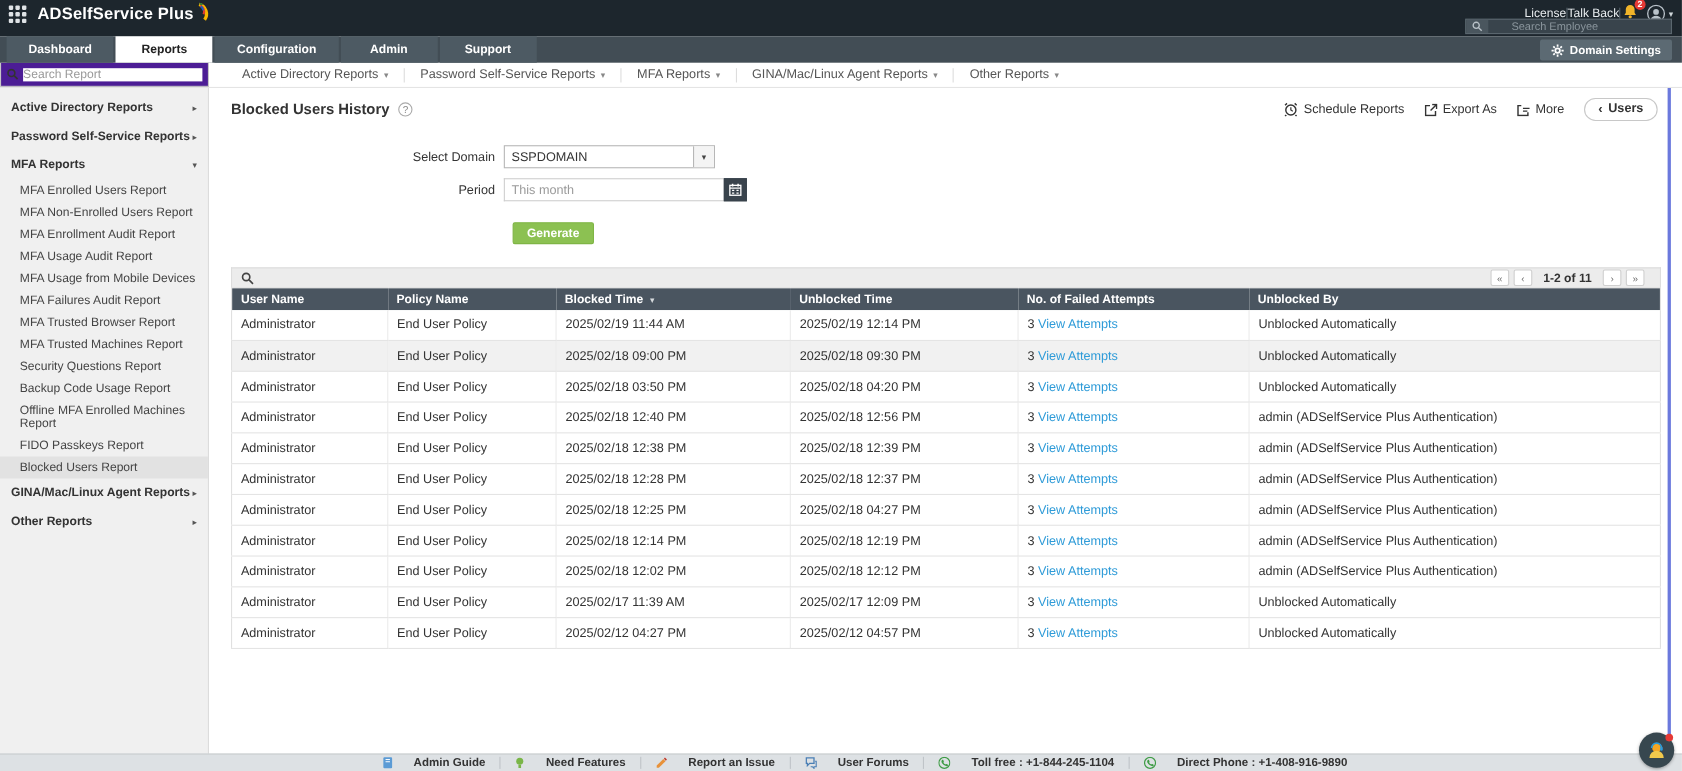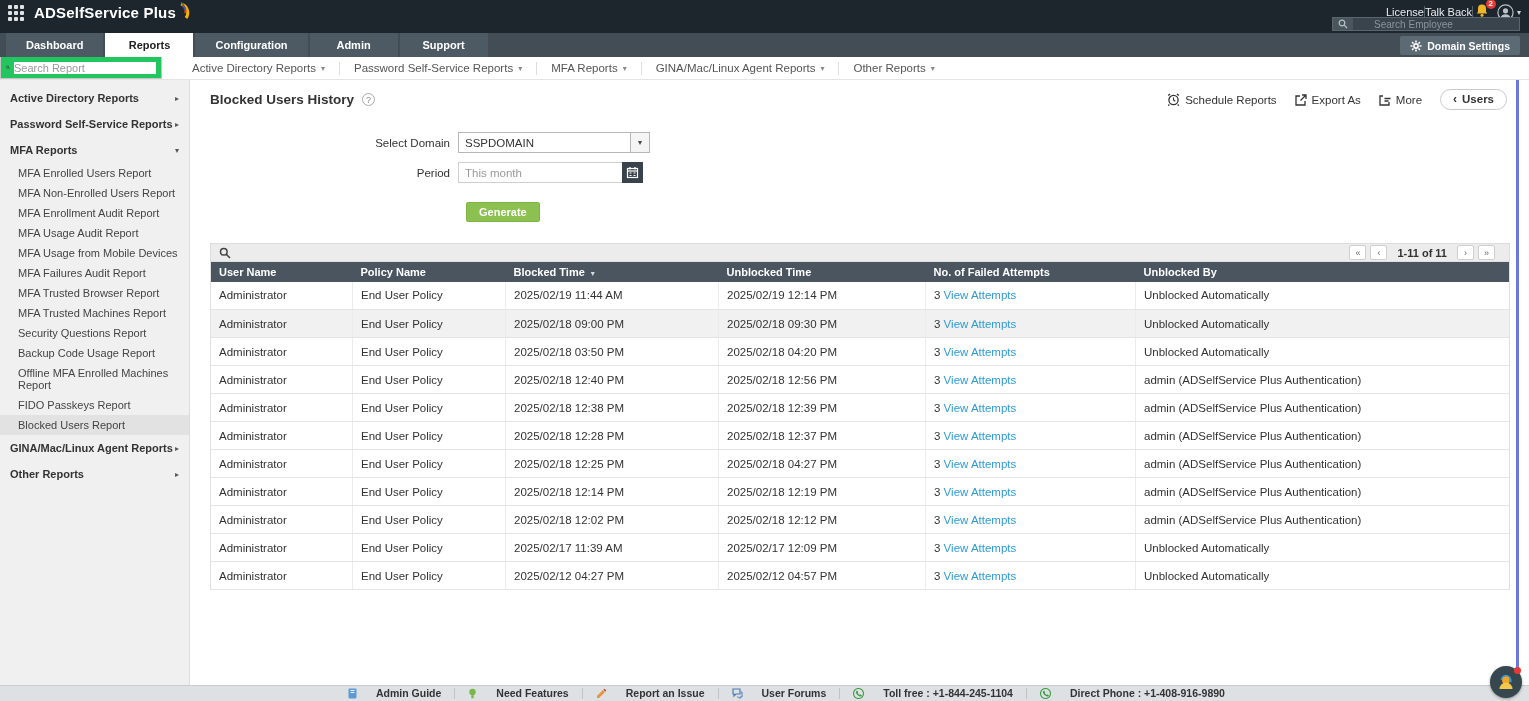--- a/index.html
+++ b/index.html
@@ -25,21 +25,21 @@
   .search-emp input::placeholder { color:#8a959c; }
 
   
   .tabbar { position:relative; height:24px; background:#424d55; display:flex; align-items:stretch; padding-left:6px; }
   .tab { min-width:88px; padding:0 20px; display:flex; align-items:center; justify-content:center; color:#fff; font-size:11px; font-weight:bold; background:#4d5a63; margin-right:2px; cursor:pointer; }
   .tab.active { background:#fff; color:#222; }
   .domain-settings { position:absolute; right:9px; top:3px; height:19px; background:#5c6a73; color:#fff; border:none; border-radius:2px; font-size:10.5px; font-weight:bold; display:flex; align-items:center; gap:5px; padding:0 10px; cursor:pointer; font-family:inherit; }
 
   
   .subnav { height:23px; display:flex; align-items:stretch; background:#fff; border-bottom:1px solid #e4e4e4; }
-  .search-report { width:162px; display:flex; align-items:center; background:#22c55e; border:1px solid #c6c6c6; border-top:none; padding:0 5px; gap:4px; }
+  .search-report { width:190px; display:flex; align-items:center; background:#4c1d95; border:1px solid #c6c6c6; border-top:none; padding:0 5px; gap:4px; }
   .search-report input { flex:1; border:none; outline:none; font-size:11px; color:#333; font-family:inherit; }
   .search-report input::placeholder { color:#9a9a9a; }
   .menus { display:flex; align-items:center; padding-left:16px; }
   .menu-item { display:flex; align-items:center; gap:5px; font-size:11.5px; color:#555; padding:0 14px; cursor:pointer; border-right:1px solid #ddd; height:13px; line-height:13px; }
   .menu-item:last-child { border-right:none; }
   .menu-item::after { content:"▾"; font-size:8px; color:#888; }
 
   
   .page-body { display:flex; height:629px; }
   .sidebar { width:190px; background:#f0f0f0; border-right:1px solid #dcdcdc; padding-top:5px; }
@@ -60,21 +60,21 @@
   .back-btn .chev { font-size:12px; font-weight:bold; }
 
   
   .report-form { margin-top:22px; }
   .form-row { display:flex; align-items:center; margin-bottom:9px; }
   .form-label { width:268px; text-align:right; padding-right:8px; font-size:11.5px; color:#333; }
   .select-box { width:192px; height:21px; border:1px solid #b7b7b7; background:#fff; display:flex; align-items:center; cursor:pointer; }
   .select-box .sel-val { flex:1; font-size:11.5px; color:#333; padding-left:6px; }
   .sel-chev { width:19px; height:100%; border-left:1px solid #b7b7b7; background:#f4f4f4; display:flex; align-items:center; justify-content:center; font-size:8px; color:#444; }
   .period-wrap { display:flex; align-items:stretch; height:21px; }
-  .period-input { width:164px; border:1px solid #cfcfcf; border-right:none; font-size:11.5px; padding:0 6px; color:#333; outline:none; font-family:inherit; }
+  .period-input { width:200px; border:1px solid #cfcfcf; border-right:none; font-size:11.5px; padding:0 6px; color:#333; outline:none; font-family:inherit; }
   .period-input::placeholder { color:#9a9a9a; }
   .cal-btn { width:21px; background:#39434c; border:1px solid #39434c; display:flex; align-items:center; justify-content:center; cursor:pointer; }
   .generate-btn { margin-left:276px; margin-top:10px; background:#8cc152; border:1px solid #7fb545; color:#fff; font-size:11px; font-weight:bold; padding:3px 12px; border-radius:2px; cursor:pointer; font-family:inherit; }
 
   
   .table-wrap { margin:21px 19px 0 20px; }
   .table-toolbar { position:relative; height:18px; background:#ececec; border:1px solid #ddd; border-bottom:none; display:flex; align-items:center; padding-left:8px; }
   .pager { position:absolute; right:14px; top:1px; display:flex; align-items:center; gap:4px; }
   .pg-btn { width:17px; height:15px; background:#fff; border:1px solid #cfcfcf; border-radius:2px; font-size:9px; color:#666; display:flex; align-items:center; justify-content:center; cursor:pointer; font-family:inherit; }
   .pg-label { font-size:11px; font-weight:bold; color:#333; margin:0 6px; }
@@ -341,21 +341,21 @@
 
     <div class="table-wrap">
       <div class="table-toolbar">
         <svg width="12" height="12" viewBox="0 0 12 12">
             <circle cx="4.8" cy="4.8" r="3.3" fill="none" stroke="#444" stroke-width="1.5"></circle>
             <path d="M7.4 7.4L11 11" stroke="#444" stroke-width="1.5"></path>
           </svg>
         <div class="pager">
           <button class="pg-btn">«</button>
           <button class="pg-btn">‹</button>
-          <span class="pg-label">1-11 of 11</span>
+          <span class="pg-label">1-2 of 11</span>
           <button class="pg-btn">›</button>
           <button class="pg-btn">»</button>
         </div>
       </div>
       <table class="report">
         <colgroup>
           <col style="width:142px">
             <col style="width:153px">
             <col style="width:213px">
             <col style="width:207px">

